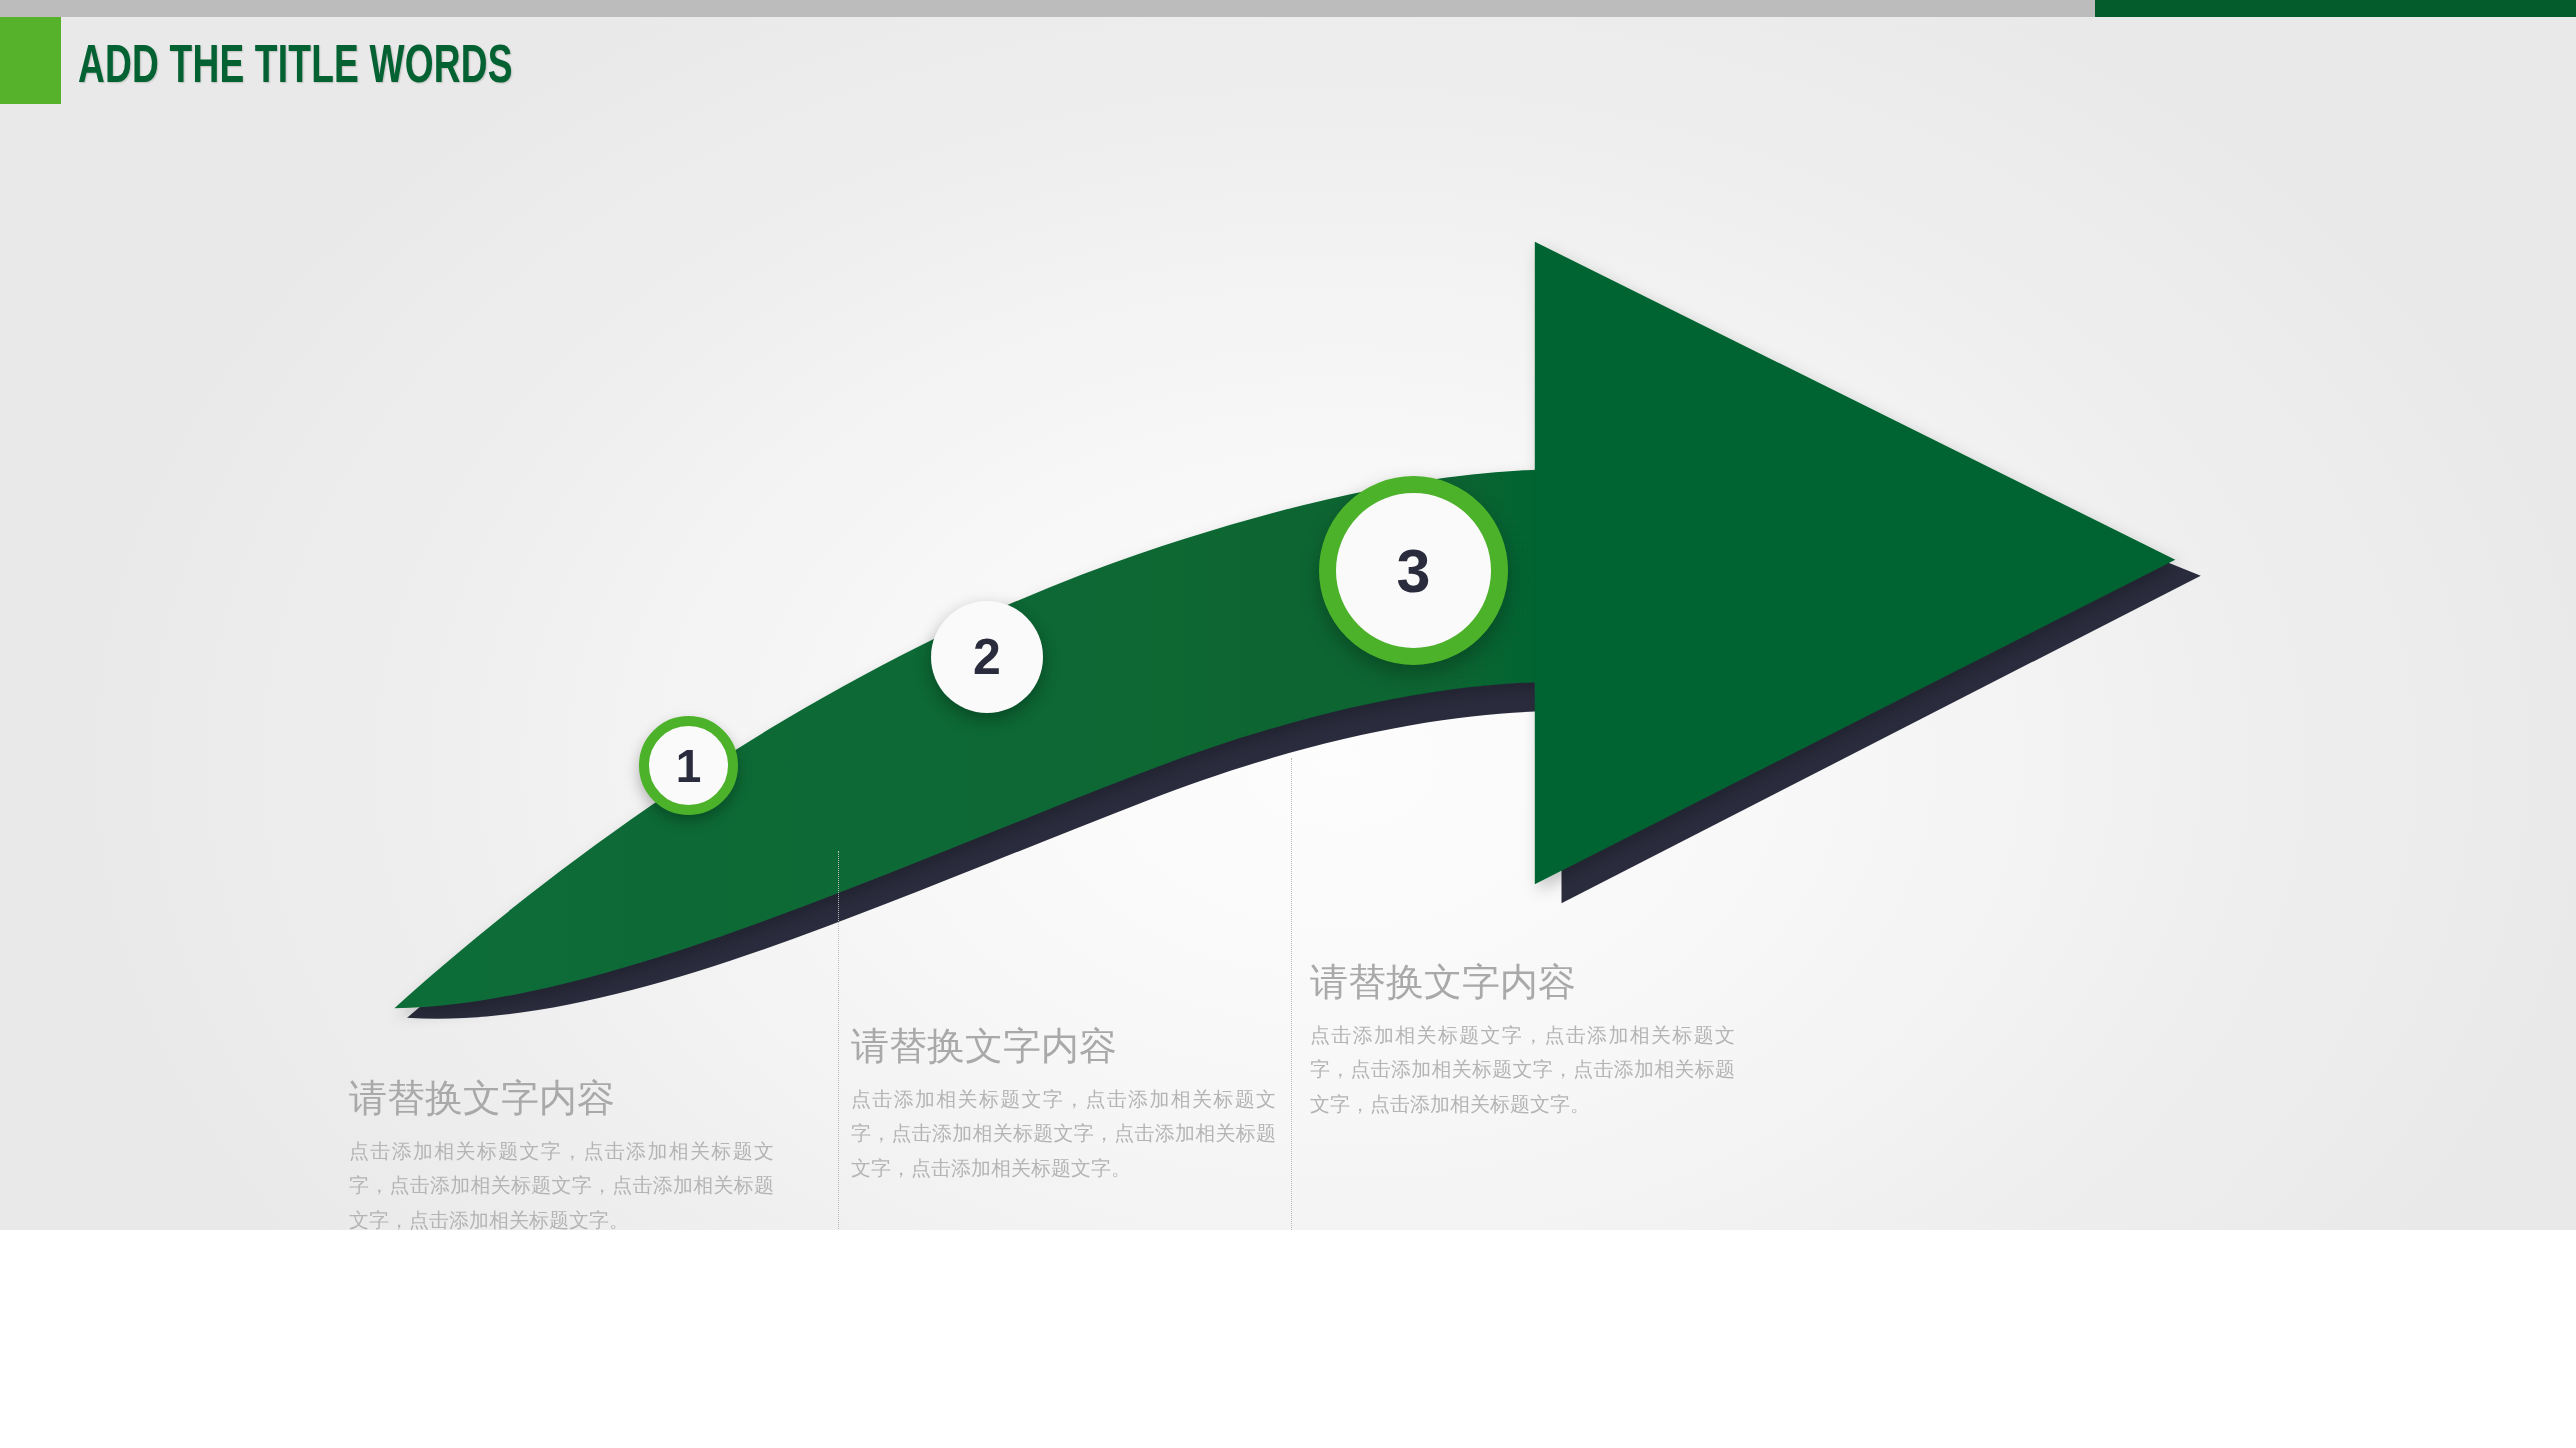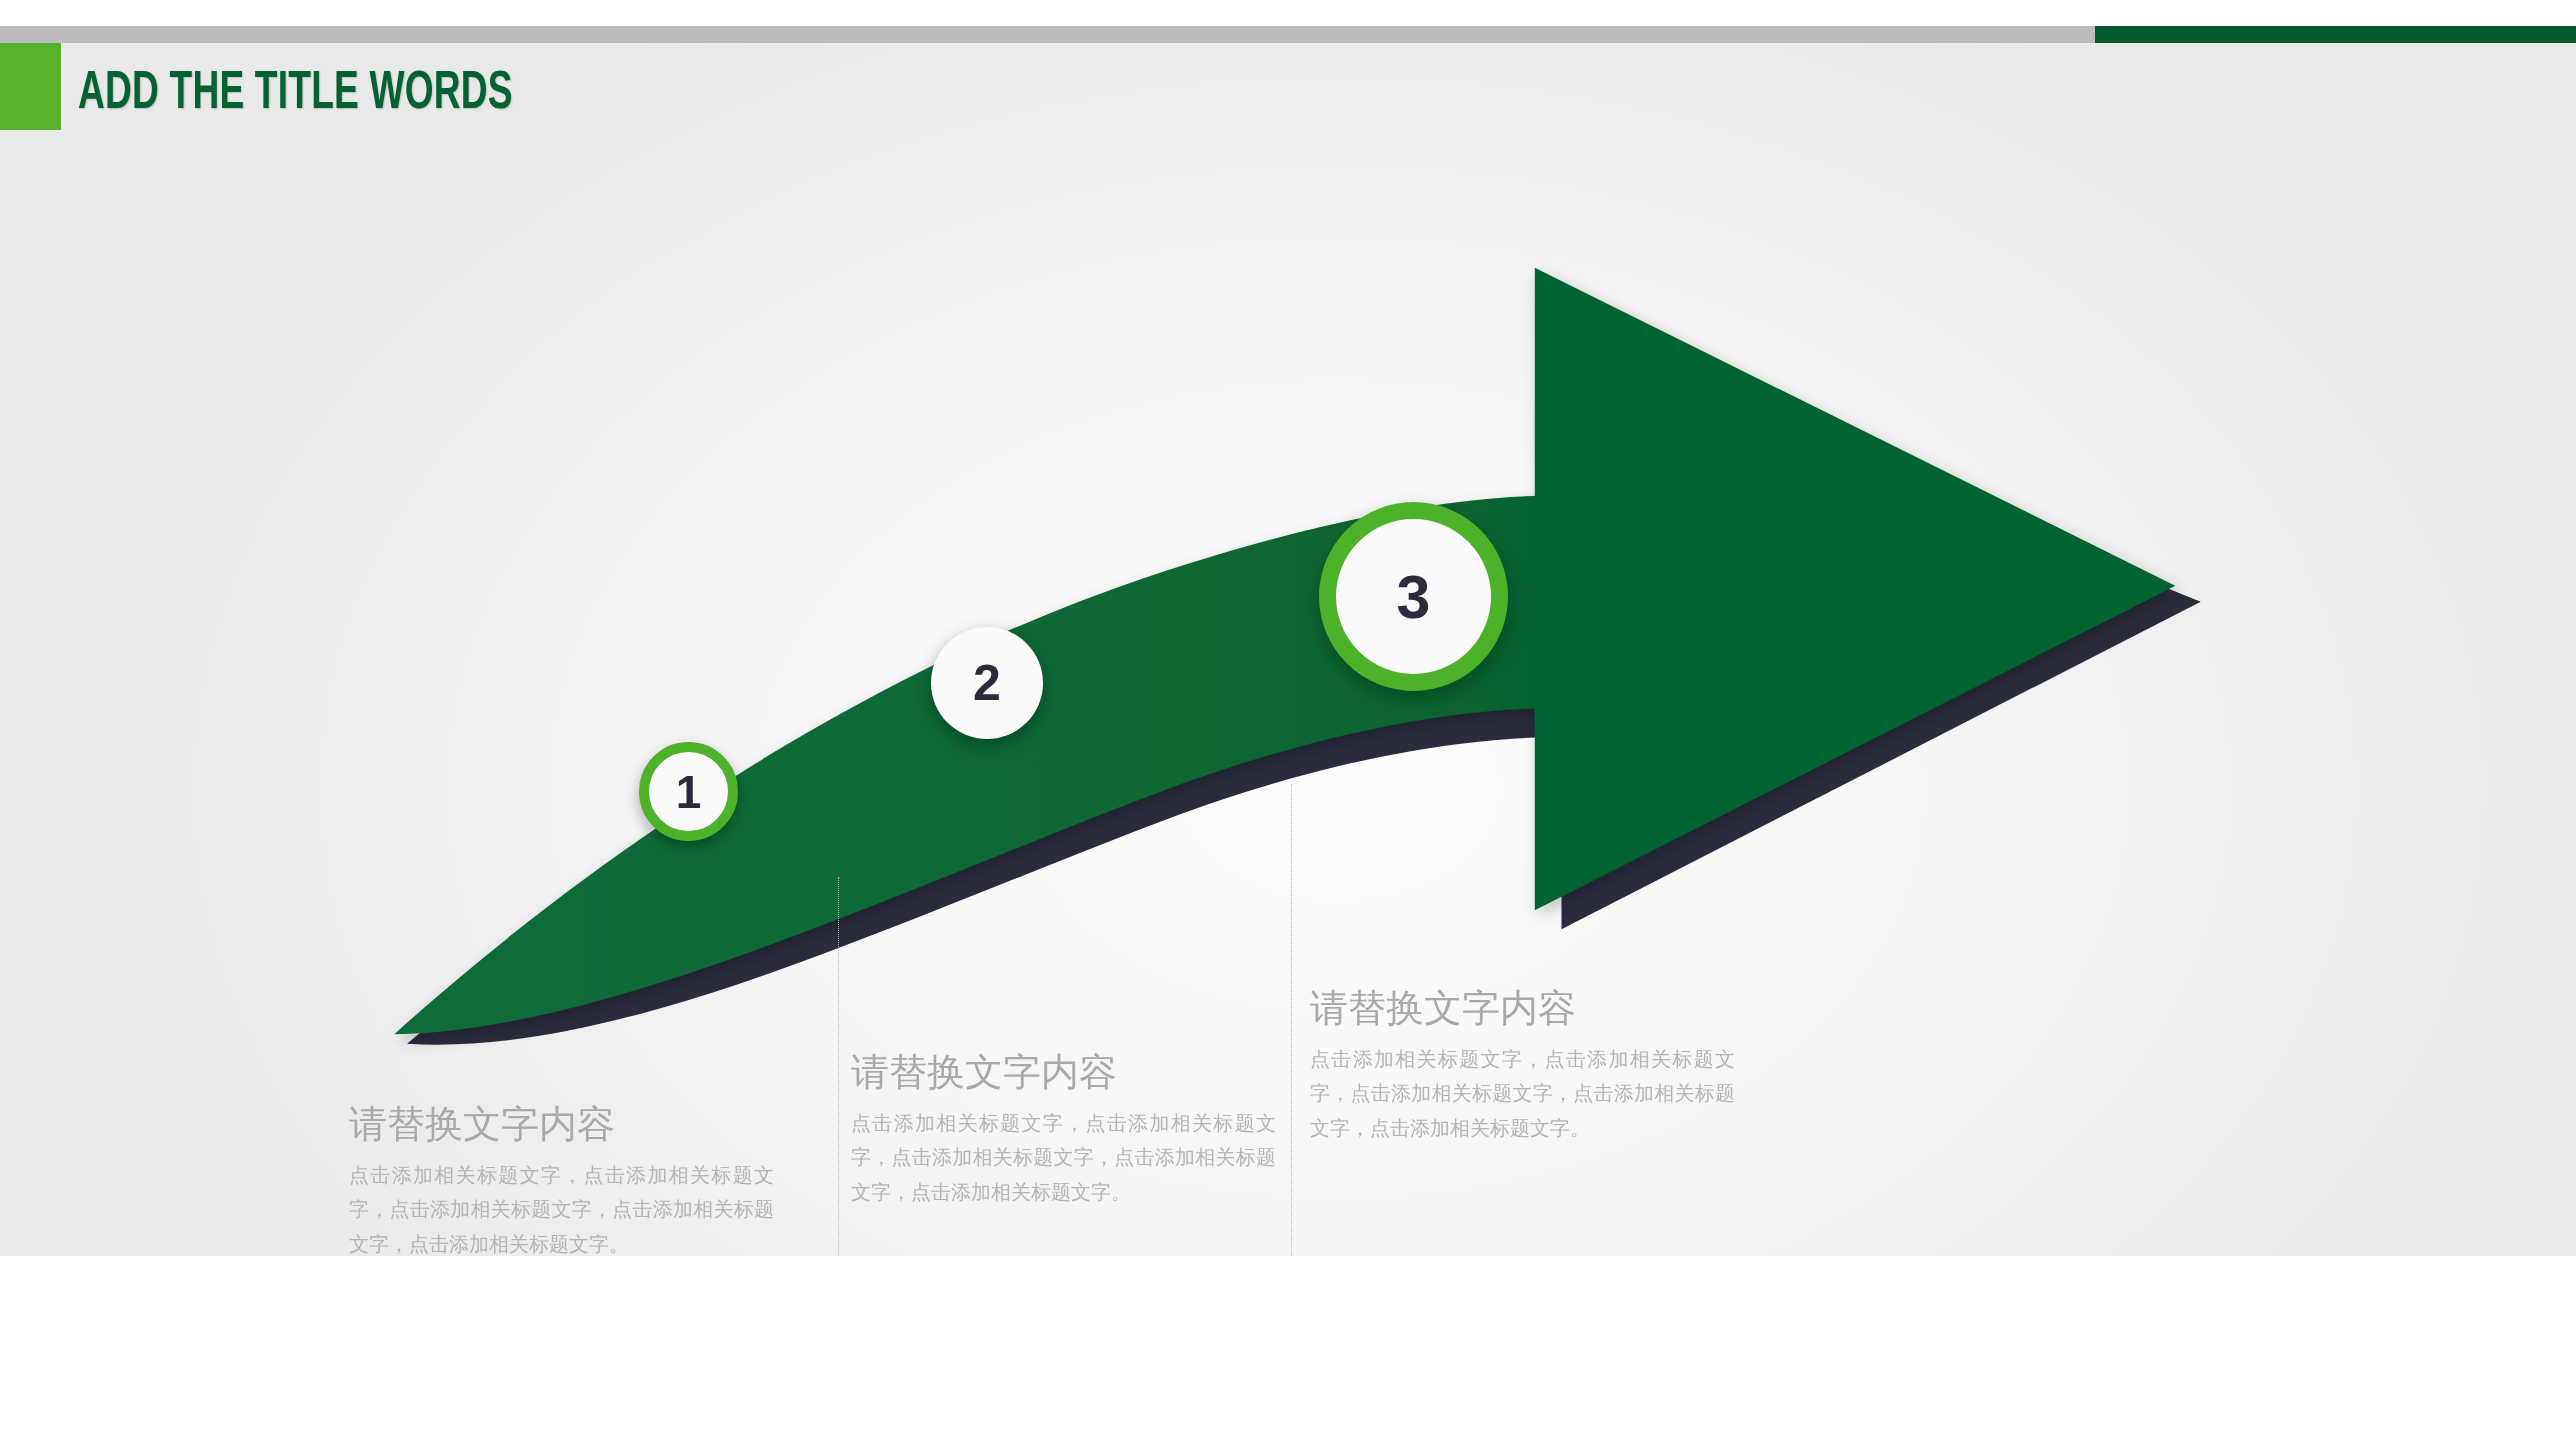--- a/index.html
+++ b/index.html
@@ -11,21 +11,20 @@
     font-family: "Liberation Sans", "DejaVu Sans", sans-serif;
   }
 
   #slide {
     position: relative;
     width: 2576px;
     height: 1230px;
     overflow: hidden;
     background:
       radial-gradient(ellipse 1272px 890px at 52% 62%, #fdfdfd 0%, #f7f7f7 38%, #efefef 70%, #e9e9e9 100%);
-    margin-top: 26px;
   }
 
   
   #topbar-gray {
     position: absolute;
     left: 0;
     top: 0;
     width: 2095px;
     height: 17px;
     background: #bcbcbc;
@@ -130,21 +129,21 @@
     line-height: 1.25;
     margin: 0 0 11.4px 0;
     white-space: nowrap;
     font-family: "Liberation Sans", "DejaVu Sans", sans-serif;
   }
   .tb-body {
     font-size: 20px;
     color: #b4b4b4;
     line-height: 1.72;
     margin: 0;
-    font-family: Liberation Mono, monospace;
+    font-family: Liberation Serif, serif;
     text-align: justify;
   }
   #text-block-1 { left: 349px; top: 1075px; width: 425px; }
   #text-block-2 { left: 851px; top: 1023px; width: 425px; }
   #text-block-3 { left: 1310px; top: 959px; width: 425px; }
 </style>
 </head>
 <body>
 
 <div id="slide">

